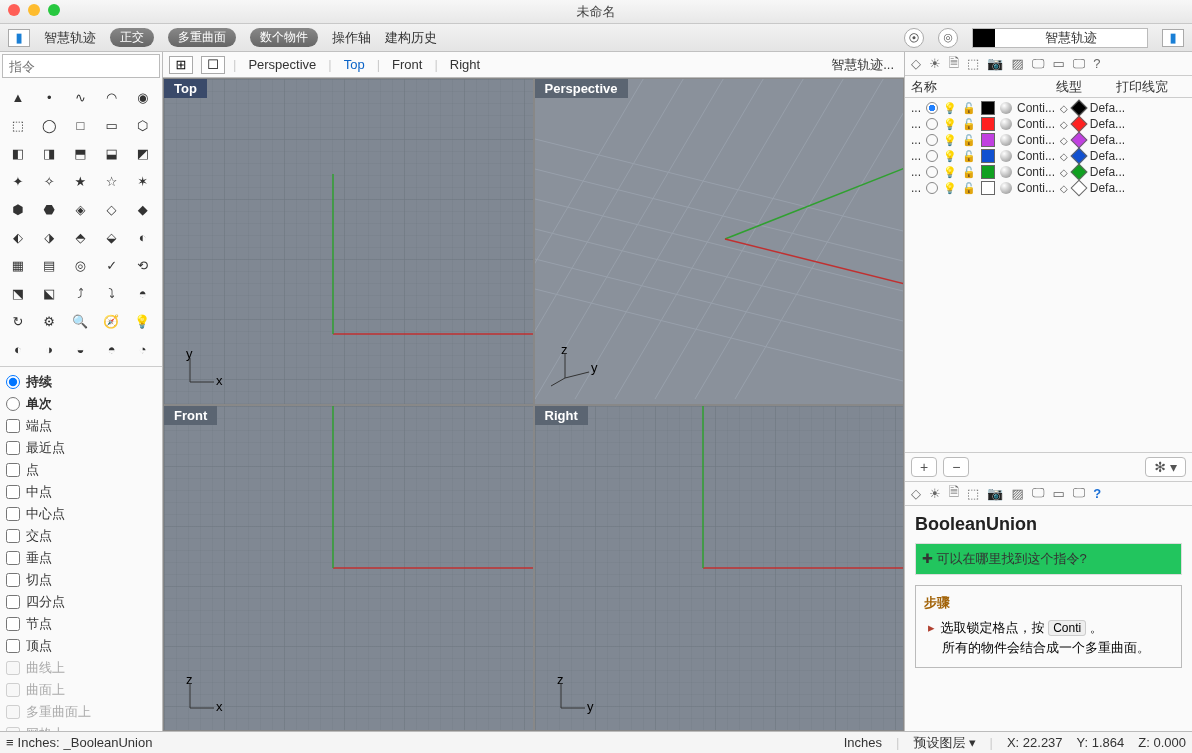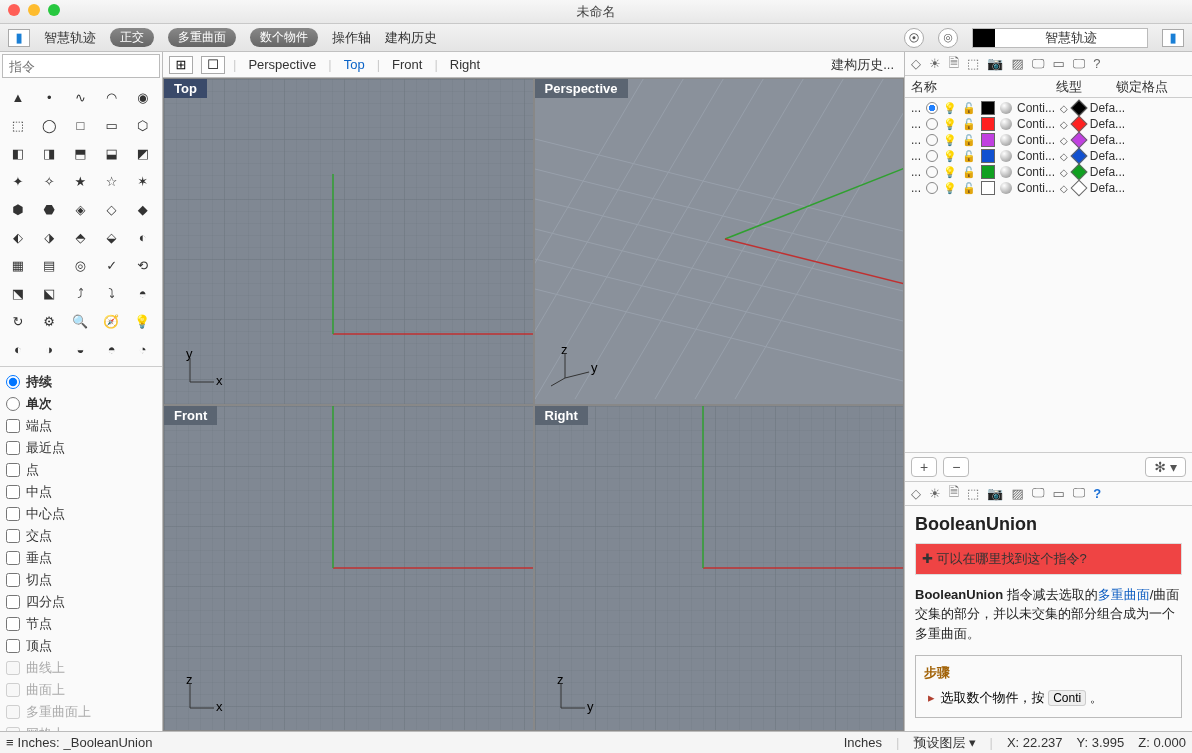--- a/index.html
+++ b/index.html
@@ -62,21 +62,21 @@
 .lr-dd{font-size:10px;color:#555}
 .lr-diamond{width:12px;height:12px;display:inline-block;transform:rotate(45deg);border:1px solid #666}
 .layer-gap{flex:1}
 .pm-row{display:flex;gap:6px;padding:4px 6px;border-top:1px solid #ccc;border-bottom:1px solid #ccc}
 .pm-btn{border:1px solid #bbb;background:#fff;border-radius:4px;padding:0 8px;height:20px;font-size:14px;color:#555}
 .help { flex:1; display:flex; flex-direction:column; overflow:hidden; }
 .help-icons{height:24px;display:flex;align-items:center;gap:8px;padding:0 6px;border-bottom:1px solid #ccc;color:#666}
 .help-icons .q{color:#1a6fd6;font-weight:bold}
 .help-body{flex:1;overflow-y:auto;padding:8px 10px}
 .help-body h2{font-size:18px;font-weight:bold;margin-bottom:8px;color:#222}
-.where{background:#ef4444;border:1px solid #ddd;padding:6px;margin-bottom:10px;color:#333}
+.where{background:#22c55e;border:1px solid #ddd;padding:6px;margin-bottom:10px;color:#333}
 .desc{line-height:1.5;color:#222;margin-bottom:12px}
 .desc .lk{color:#0a5bc0}
 .steps-box{border:1px solid #bbb;padding:8px}
 .steps-box h3{font-weight:bold;margin-bottom:6px;color:#a16207}
 .step-line{display:flex;gap:6px;align-items:flex-start;margin-left:4px;line-height:1.6}
 .tri{color:#b04030}
 .kbd{background:#eee;border:1px solid #ccc;padding:0 4px;border-radius:3px;font-size:12px}
 .status { height: 22px; display:flex; align-items:center; padding:0 6px; gap:14px; background:#f5f5f5; border-top:1px solid #bbb; font-size:12px; color:#333 }
 .status .lbl{display:flex;align-items:center;gap:4px}
 .status .sep2{color:#ccc}
@@ -202,21 +202,21 @@
       <span class="vt-ico">☐</span>
       <span class="sep">|</span>
       <span class="vt">Perspective</span>
       <span class="sep">|</span>
       <span class="vt active">Top</span>
       <span class="sep">|</span>
       <span class="vt">Front</span>
       <span class="sep">|</span>
       <span class="vt">Right</span>
       <span class="tb-spacer"></span>
-      <span class="vt">建构历史...</span>
+      <span class="vt">智慧轨迹...</span>
     </div>
     <div class="viewports">
       <div class="vp active">
         <span class="vp-title">Top</span>
         <svg style="position:absolute;right:0;bottom:60px" width="200" height="170">
           <line x1="0" y1="160" x2="200" y2="160" stroke="#c03030" stroke-width="1.5"></line>
           <line x1="0" y1="0" x2="0" y2="160" stroke="#30a030" stroke-width="1.5"></line>
         </svg>
         <div class="axis">
           <svg width="36" height="36">
@@ -301,21 +301,21 @@
       <span>📷</span>
       <span>▨</span>
       <span>🖵</span>
       <span>▭</span>
       <span>🖵</span>
       <span>?</span>
     </div>
     <div class="layers-head">
       <span>名称</span>
       <span>线型</span>
-      <span>锁定格点</span>
+      <span>打印线宽</span>
     </div>
     <div class="layers" id="layers-list">
         <div class="layer-row">
     <span class="lr-txt">...</span>
     <span class="lr-radio on"></span>
     <span class="lr-ico" style="color:#e8a020">💡</span>
     <span class="lr-ico">🔓</span>
     <span class="lr-sw" style="background:#000000"></span>
     <span class="lr-ball"></span>
     <span class="lr-txt">Conti...</span>
@@ -400,40 +400,40 @@
         <span>📷</span>
         <span>▨</span>
         <span>🖵</span>
         <span>▭</span>
         <span>🖵</span>
         <span class="q">?</span>
       </div>
       <div class="help-body">
         <h2>BooleanUnion</h2>
         <div class="where">✚ <span>可以在哪里找到这个指令?</span></div>
-        <p class="desc">
-          <b>BooleanUnion</b><span> 指令减去选取的</span><span class="lk">多重曲面</span><span>/曲面交集的部分，并以未交集的部分组合成为一个多重曲面。</span>
-        </p>
         <div class="steps-box">
           <h3>步骤</h3>
           <div class="step-line">
             <span class="tri">▸</span>
             <span>
-              <span class="lk">选取</span><span>数个物件，按 </span><span class="kbd">Conti</span><span> 。</span>
+              <span class="lk">选取</span><span>锁定格点，按 </span><span class="kbd">Conti</span><span> 。</span>
             </span>
+          </div>
+          <div class="step-line" style="margin-left:18px">
+            <span>所有的物件会结合成一个多重曲面。</span>
           </div>
         </div>
       </div>
     </div>
   </div>
 </div>
 
 <div class="status">
   <span class="lbl">≡ <span>Inches:</span> <span>_BooleanUnion</span></span>
   <span class="status-spacer"></span>
   <span>Inches</span>
   <span class="sep2">|</span>
   <span><span>预设图层</span> ▾</span>
   <span class="sep2">|</span>
   <span>X: 22.237</span>
-  <span>Y: 3.995</span>
+  <span>Y: 1.864</span>
   <span>Z: 0.000</span>
 </div>
 
 </body></html>

